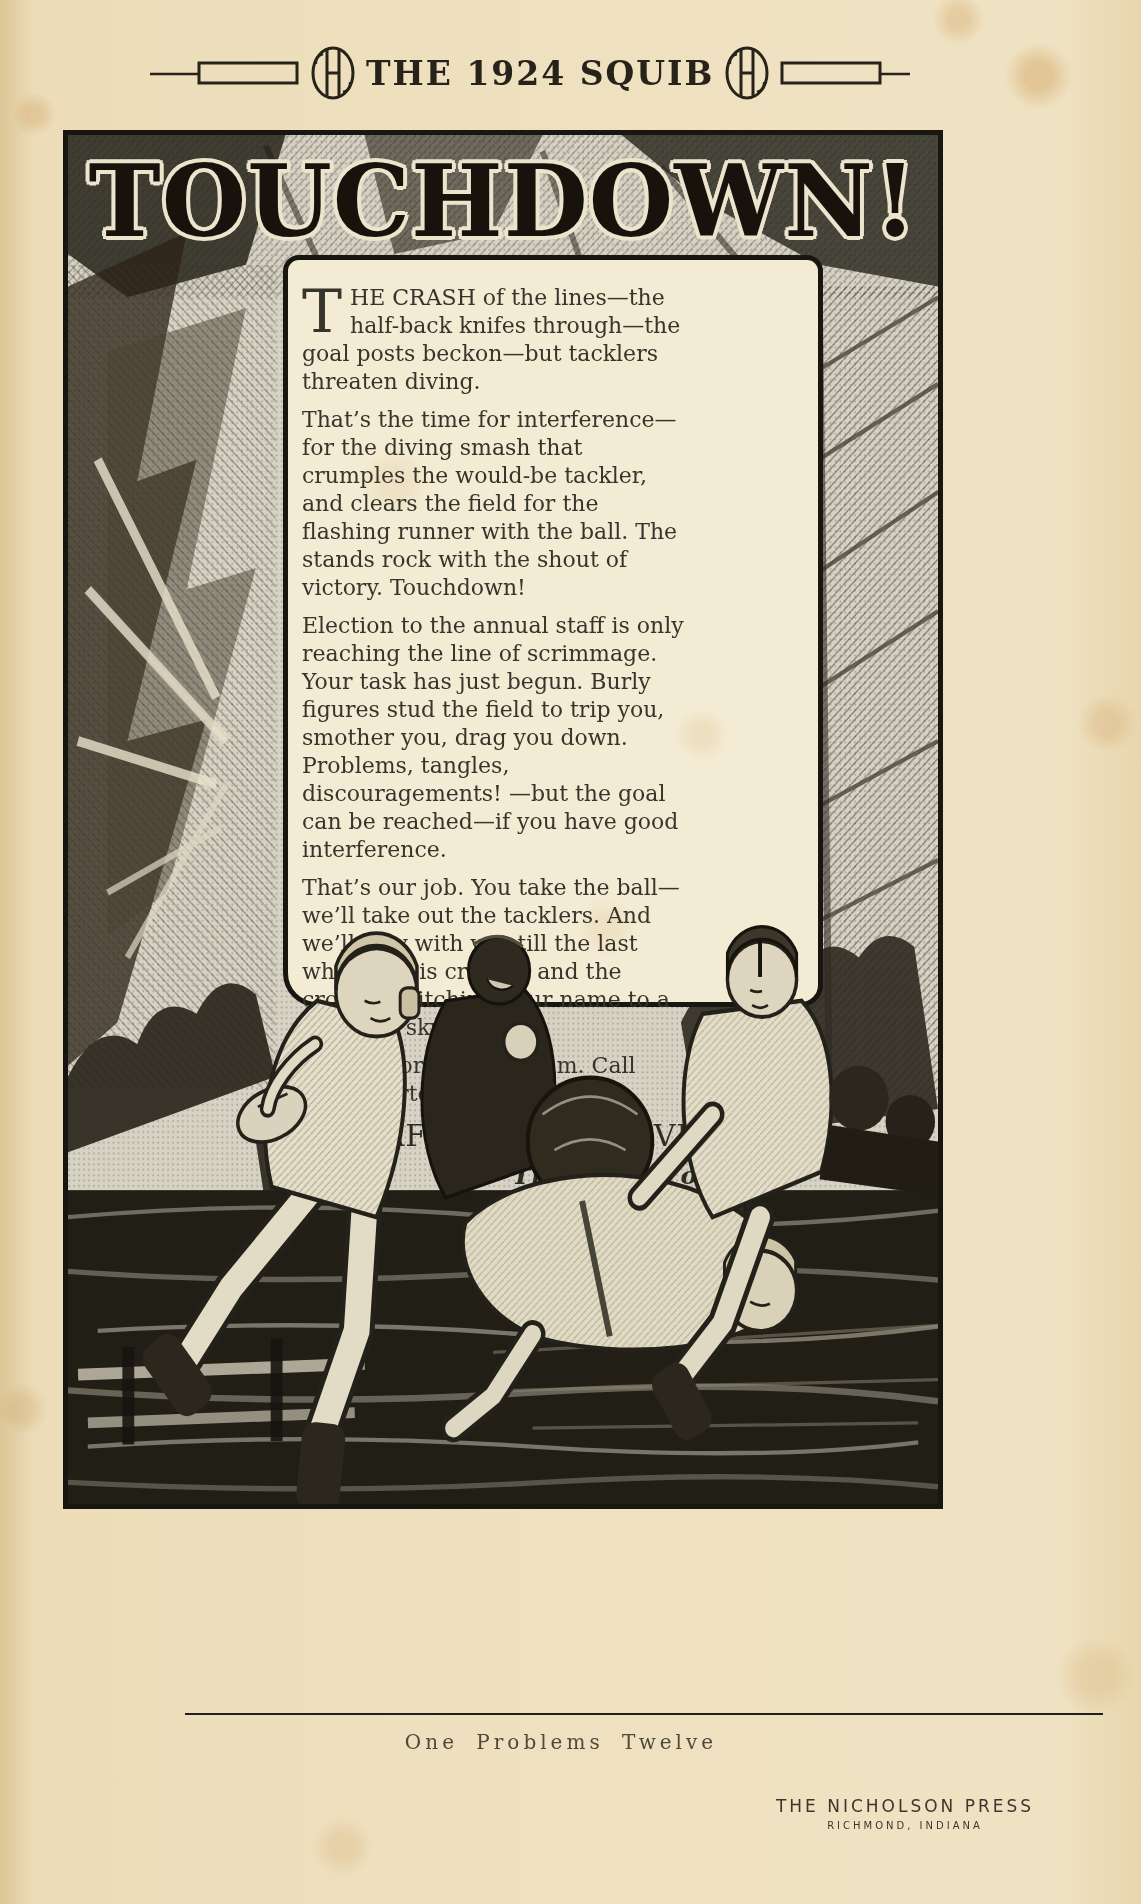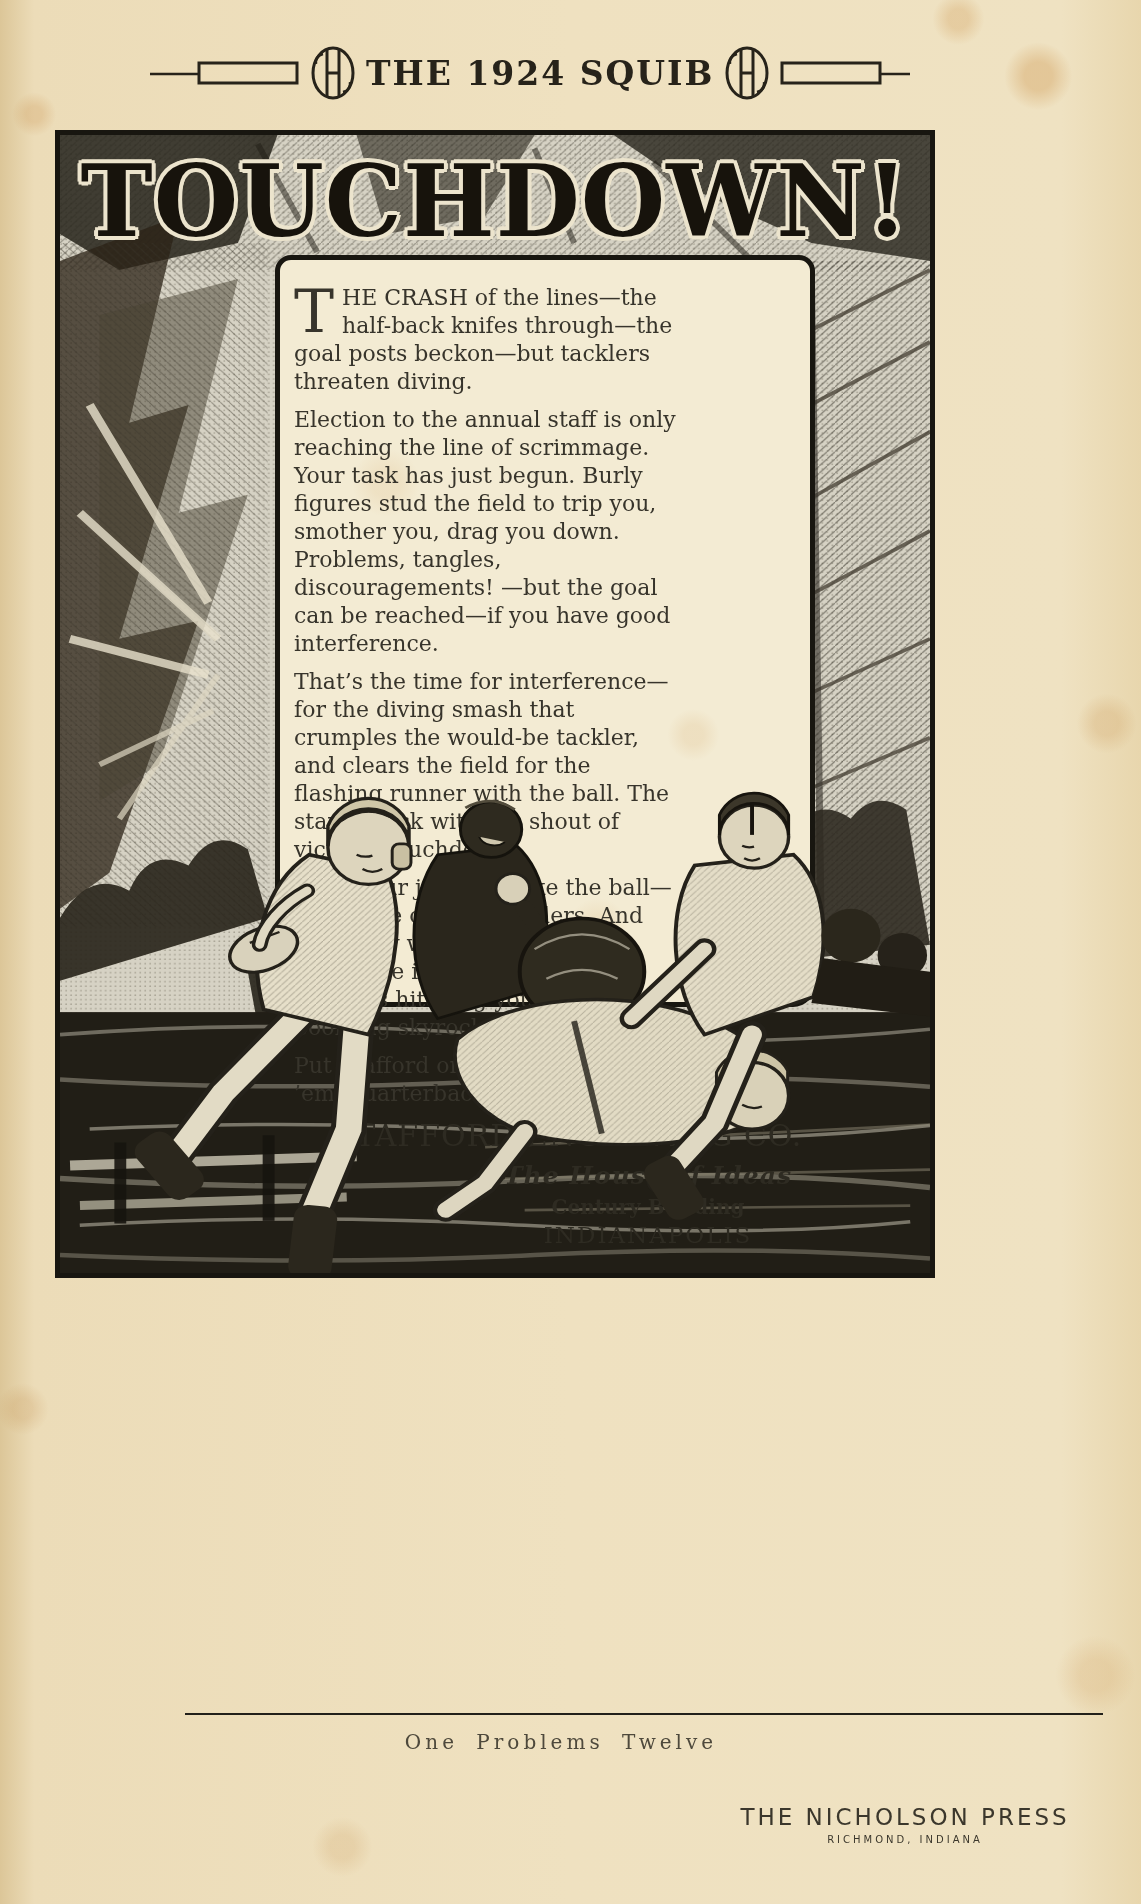--- a/index.html
+++ b/index.html
@@ -14,21 +14,21 @@
       radial-gradient(circle at 96% 88%, rgba(196,130,50,.15) 0 16px, rgba(196,130,50,0) 40px),
       radial-gradient(circle at 30% 97%, rgba(186,124,48,.14) 0 12px, rgba(186,124,48,0) 30px),
       linear-gradient(90deg,#dcc698 0,#ecdcb8 3%,#efe1c0 50%,#efe2c2 93%,#e8d6ad 100%);
   }
   
   .header{position:absolute;left:150px;top:48px;width:660px;height:50px;display:flex;align-items:center;gap:10px;color:#27231a;}
   .header-title{font-weight:bold;font-size:33px;letter-spacing:2px;color:#27231a;white-space:nowrap;transform:scaleY(1.04);}
   .bracket{flex:0 0 auto;}
   .monogram{flex:0 0 auto;}
   
-  .panel{position:absolute;left:55px;top:130px;width:880px;height:1148px;border:5px solid #181610;background:#d6d2c4;box-sizing:border-box;}
+  .panel{position:absolute;left:63px;top:130px;width:880px;height:1379px;border:5px solid #181610;background:#d6d2c4;box-sizing:border-box;}
   .illo{position:absolute;left:0;top:0;width:100%;height:100%;}
   .headline{position:absolute;left:0;top:18px;width:100%;margin:0;text-align:center;z-index:2;
     font-family:"DejaVu Serif","Liberation Serif",serif;font-weight:bold;font-size:97px;line-height:1;
     letter-spacing:1px;color:#17130c;transform:scaleY(1.02);
     text-shadow:3px 3px 0 #ece4cd,-3px -3px 0 #ece4cd,3px -3px 0 #ece4cd,-3px 3px 0 #ece4cd,0 4px 0 #ece4cd,0 -4px 0 #ece4cd,4px 0 0 #ece4cd,-4px 0 0 #ece4cd;}
   .text-panel{position:absolute;left:215px;top:120px;width:540px;height:752px;z-index:1;box-sizing:border-box;
     background:
       radial-gradient(circle at 20% 30%, rgba(200,140,60,.10) 0 14px, rgba(200,140,60,0) 34px),
       radial-gradient(circle at 78% 64%, rgba(200,140,60,.12) 0 10px, rgba(200,140,60,0) 26px),
       radial-gradient(circle at 60% 90%, rgba(200,140,60,.10) 0 12px, rgba(200,140,60,0) 30px),
@@ -39,21 +39,21 @@
   .dropcap{float:left;font-size:60px;line-height:46px;padding:4px 8px 0 0;color:#37342b;}
   .company{margin-top:8px;text-align:center;padding-left:46px;font-size:30px;letter-spacing:1px;color:#2e2b22;font-weight:500;}
   .addr{width:300px;margin-left:218px;text-align:center;color:#2e2b22;}
   .tagline{font-style:italic;font-weight:bold;font-size:25px;margin-top:8px;letter-spacing:1px;}
   .addr1{font-size:20px;font-weight:bold;margin-top:5px;}
   .addr2{font-size:23px;letter-spacing:2px;margin-top:3px;}
   
   .footer-rule{position:absolute;left:185px;top:1713px;width:918px;height:0;border-top:2px solid #22201a;}
   .page-number{position:absolute;left:0;top:1730px;width:1122px;text-align:center;font-size:20px;letter-spacing:4px;word-spacing:8px;color:#4e493c;}
   .printer{position:absolute;left:715px;top:1796px;width:380px;text-align:center;font-family:"DejaVu Sans","Liberation Sans",sans-serif;color:#3b372c;}
-  .printer-line1{font-size:23px;letter-spacing:3px;margin-top:8px;}
+  .printer-line1{font-size:17px;letter-spacing:3px;}
   .printer-line2{font-size:10px;letter-spacing:3px;margin-top:4px;}
 </style>
 </head>
 <body>
 
 <div class="page">
 
   <div class="header">
     <svg class="bracket" width="150" height="26" viewBox="0 0 150 26">
       <line x1="0" y1="14" x2="48" y2="14" stroke="#27231a" stroke-width="2.5"></line>
@@ -134,22 +134,22 @@
       <rect x="205" y="1112" width="12" height="95" fill="#16140e" opacity="0.9"></rect>
 
       <path d="M430 1125 L880 1100 M450 1160 L880 1150 M470 1195 L860 1190" stroke="#8f8975" stroke-width="3" opacity="0.5"></path>
     </svg>
 
     <h1 class="headline">TOUCHDOWN!</h1>
 
     <div class="text-panel">
       <div class="copy">
         <p><span class="dropcap">T</span><span>HE CRASH of the lines—the half-back knifes through—the goal posts beckon—but tacklers threaten diving.</span></p>
+        <p>That’s the time for interference—for the diving smash that crumples the would-be tackler, and clears the field for the flashing runner with the ball. The stands rock with the shout of victory. Touchdown!</p>
         <p>Election to the annual staff is only reaching the line of scrimmage. Your task has just begun. Burly figures stud the field to trip you, smother you, drag you down. Problems, tangles, discouragements! —but the goal can be reached—if you have good interference.</p>
-        <p>That’s the time for interference—for the diving smash that crumples the would-be tackler, and clears the field for the flashing runner with the ball. The stands rock with the shout of victory. Touchdown!</p>
         <p>That’s our job. You take the ball—we’ll take out the tacklers. And we’ll stay with you till the last white line is crossed and the crowd is hitching your name to a booming skyrocket.</p>
         <p>Put Stafford on the team. Call ’em, quarterback. Let’s go.</p>
       </div>
       <div class="company">STAFFORD ENGRAVING CO.</div>
       <div class="addr">
         <div class="tagline">The House of Ideas</div>
         <div class="addr1">Century Building</div>
         <div class="addr2">INDIANAPOLIS</div>
       </div>
     </div>

